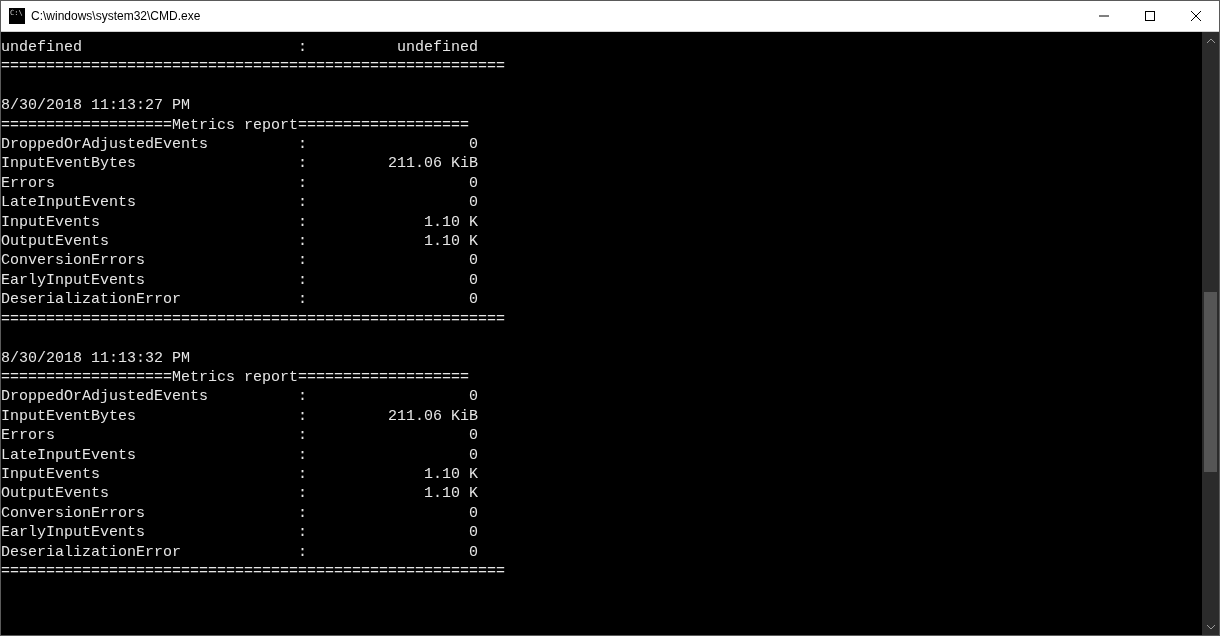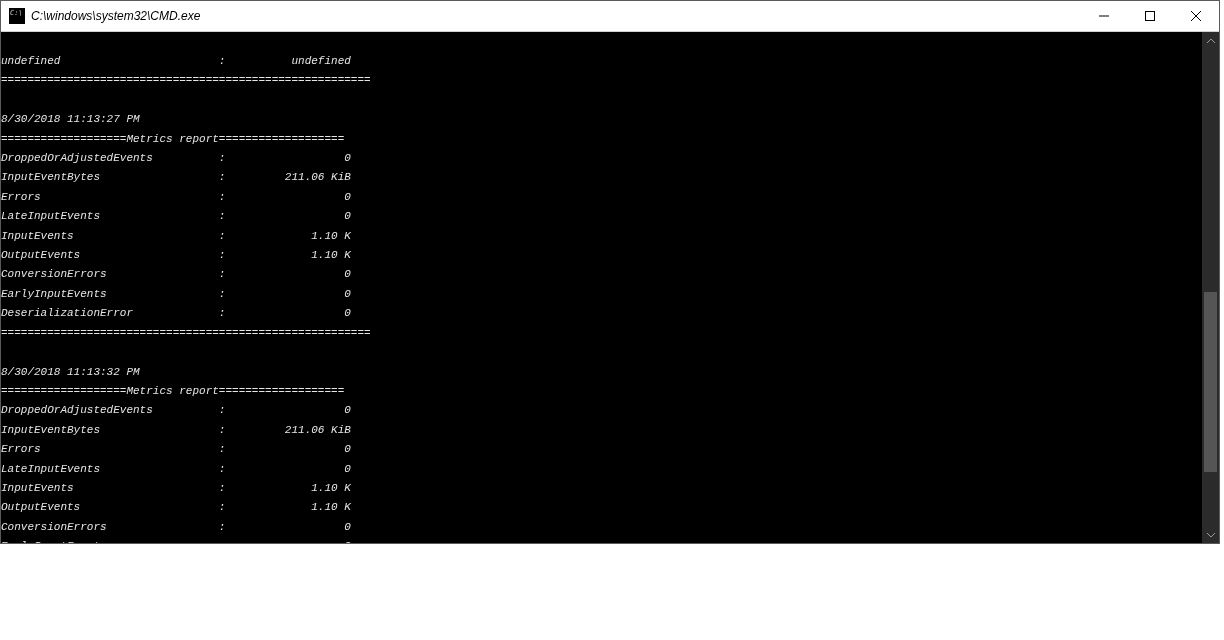--- a/index.html
+++ b/index.html
@@ -6,28 +6,27 @@
     margin: 0;
     padding: 0;
     width: 1224px;
     height: 640px;
     font-family: "Segoe UI", Tahoma, sans-serif;
     background: #fff;
     overflow: hidden;
   }
   .window {
     width: 1220px;
-    height: 544px;
+    height: 636px;
     border: 1px solid #5a5a5a;
     background: #fff;
     position: relative;
     box-sizing: border-box;
     display: flex;
     flex-direction: column;
-    font-style: italic;
   }
   .titlebar {
     height: 30px;
     background: #fff;
     display: flex;
     align-items: center;
     border-bottom: 1px solid #d0d0d0;
     flex: 0 0 auto;
   }
   .title-icon {
@@ -75,25 +74,25 @@
     flex: 1 1 auto;
     display: flex;
     background: #000;
     overflow: hidden;
   }
   .console {
     flex: 1 1 auto;
     background: #000;
     color: #e6e6e6;
     font-family: Consolas, "Courier New", monospace;
-    font-size: 11px;
+    font-size: 15px;
     line-height: 19.4px;
     white-space: pre;
     overflow: hidden;
-    padding-top: 20px;
+    padding-top: 6px;
   }
   .scrollbar {
     width: 17px;
     background: #2b2b2b;
     position: relative;
     flex: 0 0 auto;
   }
   .sb-arrow {
     width: 17px;
     height: 17px;

